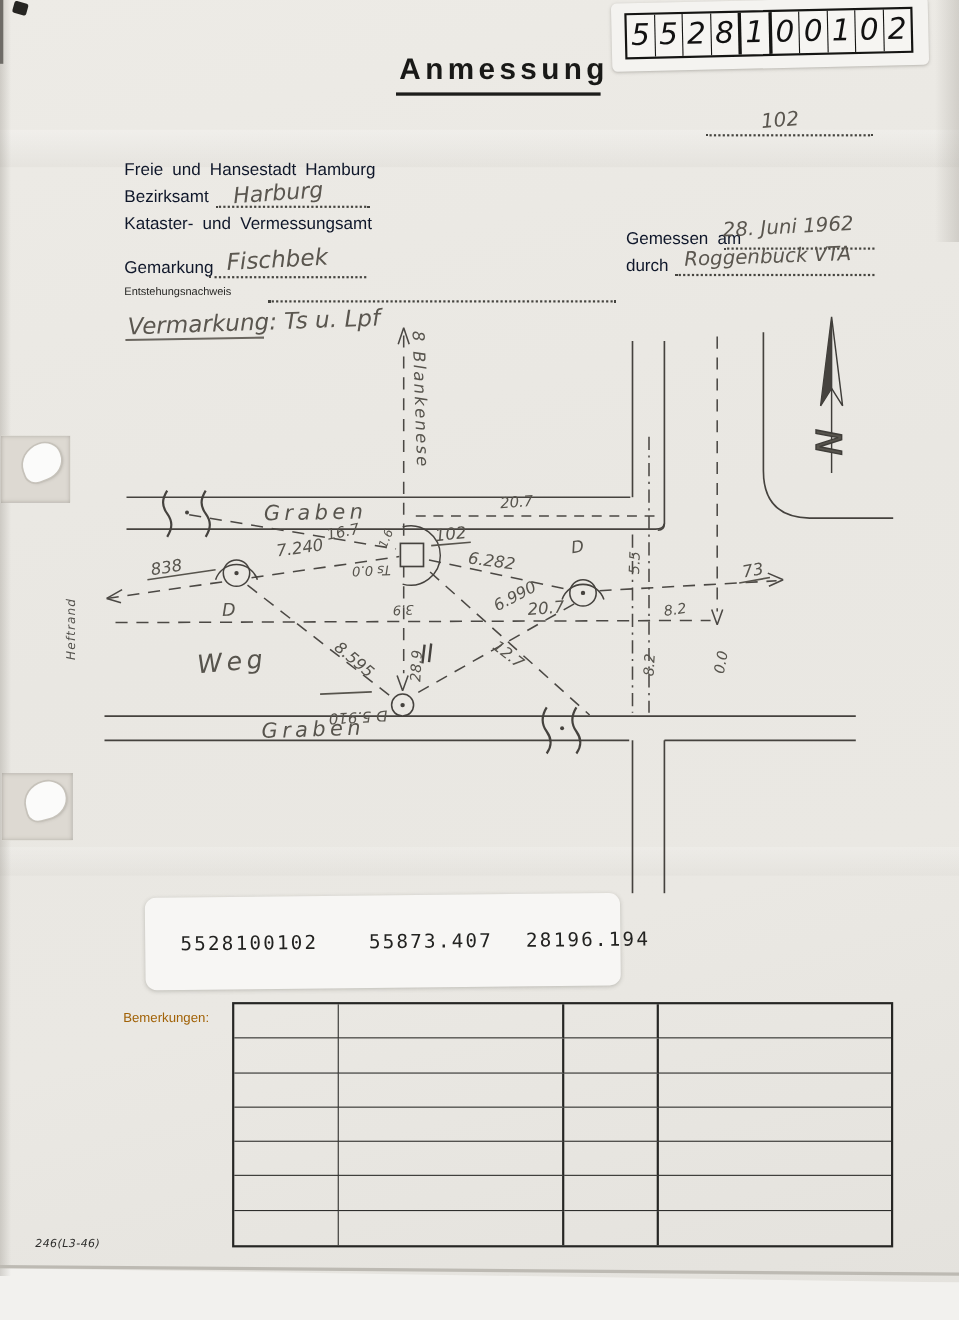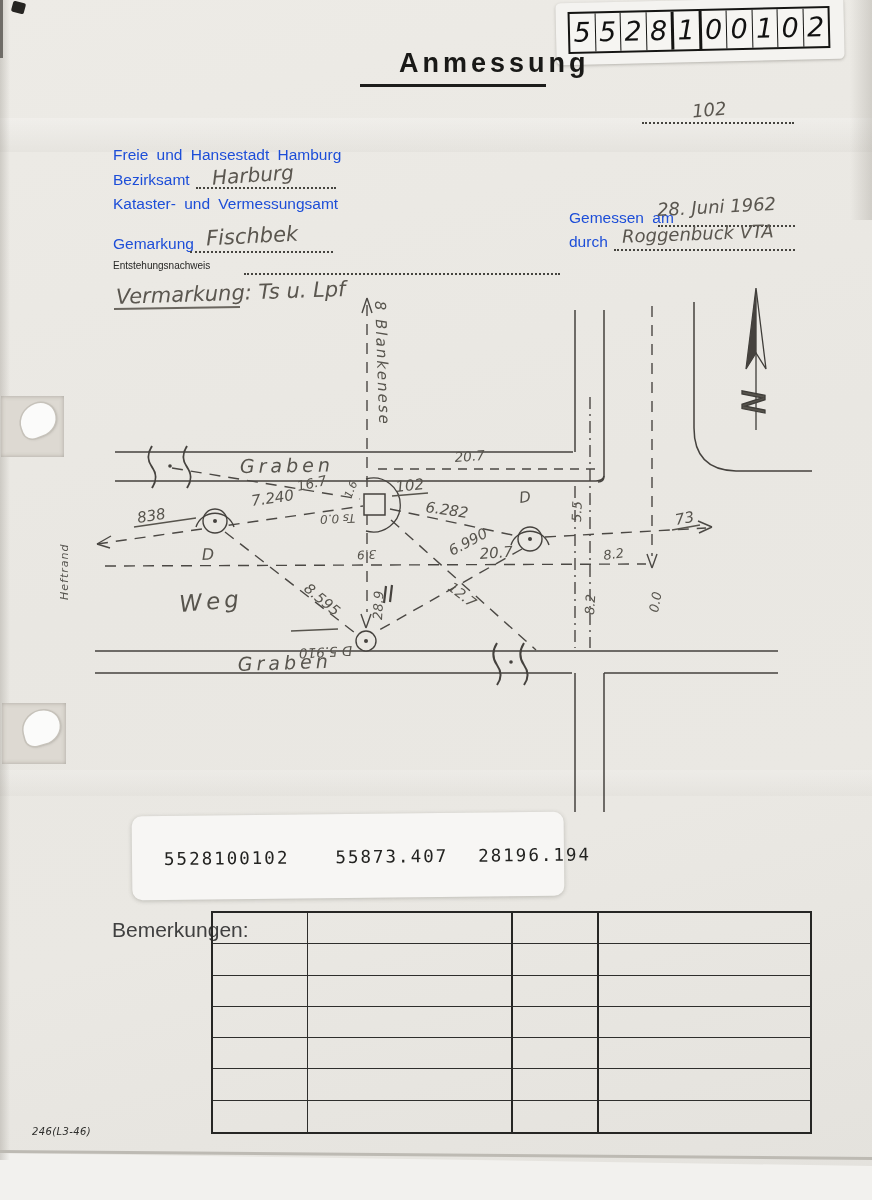--- a/index.html
+++ b/index.html
@@ -15,28 +15,28 @@
   .shade-right{position:absolute;left:850px;top:0;width:22px;height:220px;
     background:linear-gradient(to right,rgba(160,156,148,0),rgba(160,156,148,.35));}
   .crease1{position:absolute;left:0;top:118px;width:872px;height:34px;
     background:linear-gradient(rgba(255,255,255,.22),rgba(120,116,108,.05));}
   .crease2{position:absolute;left:0;top:770px;width:872px;height:26px;
     background:linear-gradient(rgba(255,255,255,.16),rgba(120,116,108,.04));}
   .corner-mark{position:absolute;left:12px;top:2px;width:13px;height:11px;background:#262522;
     border-radius:2px;transform:rotate(15deg);}
   .edge-sliver{position:absolute;left:0;top:0;width:3px;height:58px;background:#55534e;opacity:.8;}
 
-  .print{position:absolute;color:#1d4ed8;font-size:15.5px;word-spacing:4px;white-space:nowrap;}
+  .print{position:absolute;color:#0f172a;font-size:15.5px;word-spacing:4px;white-space:nowrap;}
   .print-small{position:absolute;color:#262624;font-size:10px;white-space:nowrap;}
   .hand{position:absolute;color:#5a564f;font-family:"DejaVu Sans",sans-serif;font-style:italic;
     white-space:nowrap;}
   .dots{position:absolute;height:0;border-bottom:2px dotted #45443f;}
 
   .title{position:absolute;left:363px;top:48px;font-size:27px;font-weight:bold;letter-spacing:4px;
-    color:#191917;white-space:nowrap;margin-left:36px;}
+    color:#191917;white-space:nowrap;}
   .title-underline{position:absolute;left:360px;top:84px;width:186px;height:3px;background:#1d1d1b;}
   .pointlabel{position:absolute;left:449px;top:101px;font-size:20px;font-weight:bold;
     letter-spacing:.5px;color:#1b1b19;white-space:nowrap;word-spacing:6px;}
 
   .sticker{position:absolute;left:556px;top:0;width:288px;height:62px;background:#f4f3f0;
     border-radius:5px;transform:rotate(-1.3deg);box-shadow:0 1px 3px rgba(80,78,70,.35);}
   .digitbox{position:absolute;left:12px;top:9px;width:262px;height:42px;display:flex;
     border:2.5px solid #151513;box-sizing:border-box;background:#f6f5f2;}
   .digitcell{flex:1;border-right:1.5px solid #151513;text-align:center;
     font-family:"DejaVu Sans",sans-serif;font-style:italic;font-size:27px;line-height:37px;
@@ -51,21 +51,21 @@
   .punch-tab{position:absolute;background:#ddd9d2;box-shadow:0 0 4px rgba(120,116,108,.5) inset;}
   .punch-hole{position:absolute;background:#fbfbfa;box-shadow:0 0 0 1.5px #c6c2ba, 1px 1px 3px rgba(90,88,80,.4);}
 
   .coordlabel{position:absolute;left:132px;top:814px;width:432px;height:84px;background:#f7f6f4;
     border-radius:10px;transform:rotate(-0.6deg);box-shadow:0 1px 4px rgba(80,78,70,.3);}
   .coordtext{position:absolute;left:32px;top:33px;font-family:"DejaVu Sans Mono",monospace;
     font-size:17.5px;letter-spacing:2px;color:#232321;white-space:nowrap;}
   .coordtext .gap1{margin-left:46px;}
   .coordtext .gap2{margin-left:30px;}
 
-  .bm-label{position:absolute;left:112px;top:918px;font-size:21px;color:#404040;}
+  .bm-label{position:absolute;left:112px;top:918px;font-size:12px;color:#a16207;}
   .bm-table{position:absolute;left:211px;top:911px;width:601px;height:223px;box-sizing:border-box;
     border:2.5px solid #262624;display:grid;grid-template-columns:95px 205px 86px 1fr;}
   .bm-cell{border-bottom:1.5px solid #2e2e2c;}
   .bm-cell.rlast{border-bottom:none;}
   .bm-cell.c0{border-right:1.2px solid #2e2e2c;}
   .bm-cell.c1{border-right:2.2px solid #262624;}
   .bm-cell.c2{border-right:2.2px solid #262624;}
 
   .formcode{position:absolute;left:20px;top:1126px;font-family:"DejaVu Sans",sans-serif;
     font-style:italic;font-size:10px;letter-spacing:.4px;color:#2e2e2c;margin-left:12px;}

